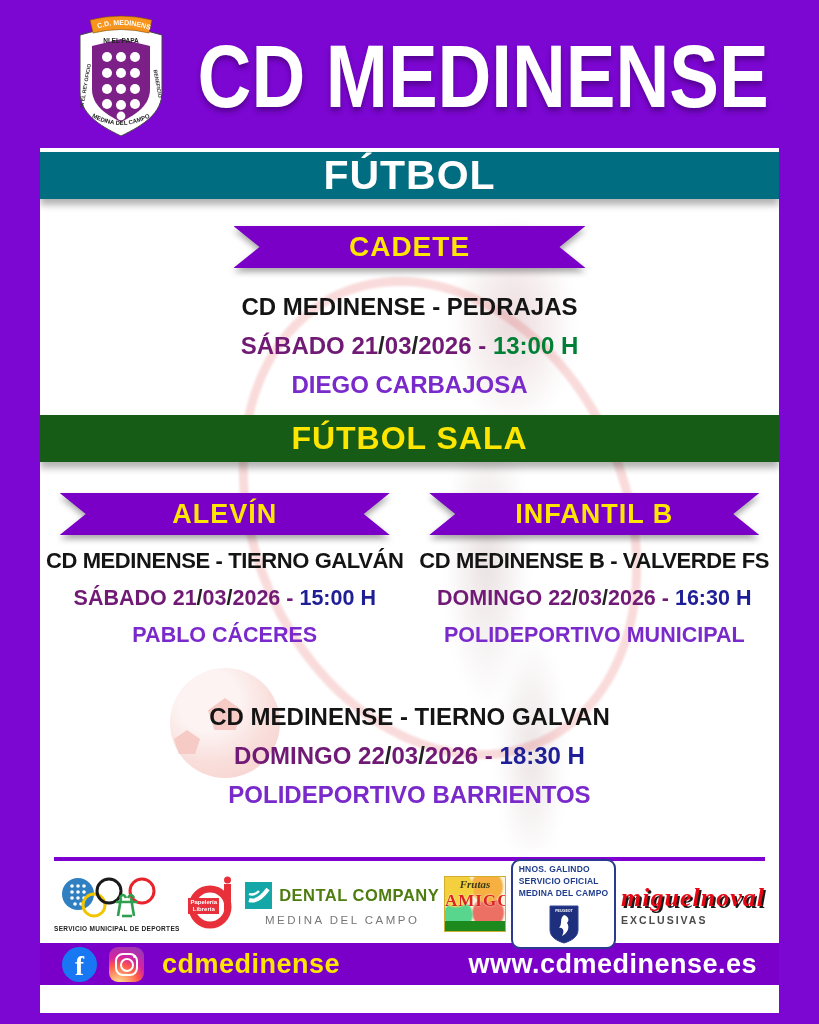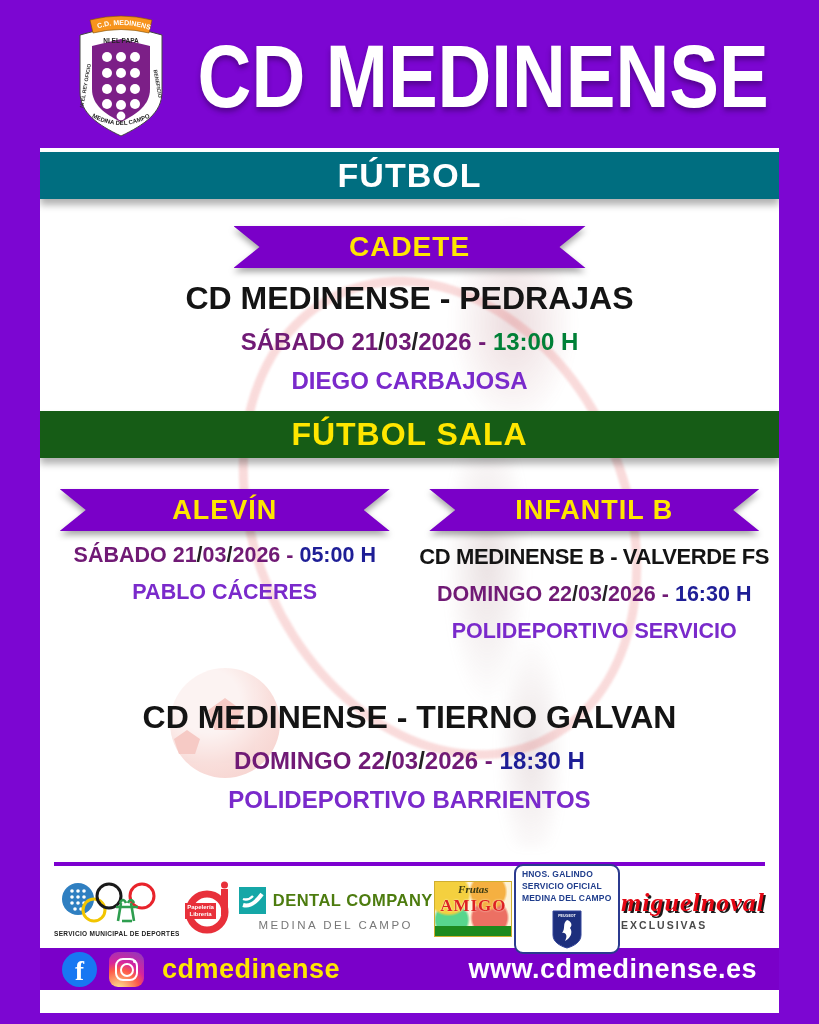--- a/index.html
+++ b/index.html
@@ -31,34 +31,34 @@
   .wm-ball { left:130px; top:520px; width:110px; height:110px; border-radius:50%; opacity:.55;
     background:radial-gradient(circle at 35% 30%, #fbeae8 0 30%, #f4c3bd 60%, #eda49c 100%); }
   .wm-ball:before { content:""; position:absolute; left:38px; top:30px; width:34px; height:32px;
     background:#ef9f97; clip-path:polygon(50% 0,100% 38%,81% 100%,19% 100%,0 38%); }
   .wm-ball:after { content:""; position:absolute; left:4px; top:62px; width:26px; height:24px;
     background:#ef9f97; clip-path:polygon(50% 0,100% 38%,81% 100%,19% 100%,0 38%); }
 
   
   .band { height:47px; display:flex; align-items:center; justify-content:center;
     box-shadow:0 6px 7px rgba(0,0,0,.30); }
-  .band-futbol { margin-top:4px; background:#006e80; color:#ffffff; font-size:34px; font-weight:bold; letter-spacing:1px; }
+  .band-futbol { margin-top:4px; background:#006e80; color:#ffffff; font-size:41px; font-weight:bold; letter-spacing:1px; }
   .band-sala { margin-top:16px; background:#165c16; color:#ffe600; font-size:32px; font-weight:bold; letter-spacing:1px; }
 
   
   .ribbon-wrap { display:flex; justify-content:center; filter:drop-shadow(0 4px 3px rgba(0,0,0,.35)); }
   .ribbon { background:#7a00c8; color:#ffe600; height:42px; min-width:352px; padding:0 52px;
     display:flex; align-items:center; justify-content:center; font-size:28px; font-weight:bold; letter-spacing:1px;
     clip-path:polygon(0 0, 100% 0, calc(100% - 26px) 50%, 100% 100%, 0 100%, 26px 50%); }
   .ribbon.small { min-width:330px; font-size:27px; }
 
   
   .match { text-align:center; }
   .line { font-weight:bold; white-space:nowrap; }
-  .teams { color:#141414; font-size:32px; margin-top:12px; }
+  .teams { color:#141414; font-size:24px; margin-top:25px; }
   .date  { font-size:24px; margin-top:11px; }
   .detail{ color:#7a2acb; font-size:24px; margin-top:11px; }
   .d-red { color:#701a75; }
   .d-blk { color:#222222; }
   .t-green { color:#008037; }
   .t-navy  { color:#1e1e96; }
 
   .m-cadete { margin-top:27px; }
   .row2 { display:flex; margin-top:31px; }
   .col { width:50%; }
@@ -76,21 +76,21 @@
   .pap-wrap { position:relative; width:56px; height:56px; }
   .pap-label { position:absolute; left:4px; top:22px; background:#e8303a; color:#fff; font-size:6px; font-weight:bold;
     padding:1px 2px; line-height:7px; text-align:center; }
 
   .dc { display:flex; flex-direction:column; }
   .dc-top { display:flex; align-items:center; gap:7px; }
   .dc-ic { width:27px; height:27px; background:#15a7a7; display:flex; align-items:center; justify-content:center; }
   .dc-name { color:#4d7c0f; font-size:16.5px; font-weight:bold; letter-spacing:.5px; }
   .dc-sub { color:#777; font-size:11.5px; letter-spacing:2.5px; margin-top:5px; text-align:center; }
 
-  .fa { position:relative; width:78px; height:56px; border:1px solid #cfae30; overflow:hidden;
+  .fa { position:relative; width:62px; height:56px; border:1px solid #cfae30; overflow:hidden;
     background:
       radial-gradient(circle at 18% 22%, #f4d03f 0 26%, transparent 30%),
       radial-gradient(circle at 70% 18%, #f5b041 0 24%, transparent 28%),
       radial-gradient(circle at 22% 70%, #58d68d 0 22%, transparent 26%),
       radial-gradient(circle at 72% 66%, #ec7063 0 26%, transparent 30%),
       #fdf3d8; }
   .fa-script { position:absolute; top:1px; width:100%; text-align:center; font-family:"Liberation Serif", serif;
     font-style:italic; font-weight:bold; font-size:11px; color:#3b3b12; }
   .fa-name { position:absolute; top:14px; width:100%; text-align:center; font-family:"Liberation Serif", serif;
     font-weight:bold; font-size:17px; color:#d22; text-shadow:0 0 2px #ffe; letter-spacing:1px; }
@@ -189,32 +189,33 @@
         <span>FÚTBOL SALA</span>
       </div>
 
       <div class="row2">
         <section class="match col">
           <div class="ribbon-wrap">
               <div class="ribbon small">
             <span>ALEVÍN</span>
           </div>
             </div>
-          <div class="line date"><span class="d-red">SÁBADO 21</span><span class="d-blk">/</span><span class="d-red">03</span><span class="d-blk">/</span><span class="d-red">2026</span><span class="d-red"> - </span><span class="t-navy">05:00 H</span></div>
+          <div class="line teams">CD MEDINENSE - TIERNO GALVÁN</div>
+          <div class="line date"><span class="d-red">SÁBADO 21</span><span class="d-blk">/</span><span class="d-red">03</span><span class="d-blk">/</span><span class="d-red">2026</span><span class="d-red"> - </span><span class="t-navy">15:00 H</span></div>
           <div class="line detail">PABLO CÁCERES</div>
         </section>
         <section class="match col">
           <div class="ribbon-wrap">
               <div class="ribbon small">
             <span>INFANTIL B</span>
           </div>
             </div>
           <div class="line teams">CD MEDINENSE B - VALVERDE FS</div>
           <div class="line date"><span class="d-red">DOMINGO 22</span><span class="d-blk">/</span><span class="d-red">03</span><span class="d-blk">/</span><span class="d-red">2026</span><span class="d-red"> - </span><span class="t-navy">16:30 H</span></div>
-          <div class="line detail">POLIDEPORTIVO SERVICIO</div>
+          <div class="line detail">POLIDEPORTIVO MUNICIPAL</div>
         </section>
       </div>
 
       <section class="match m-benjamin">
         <div class="line teams">CD MEDINENSE - TIERNO GALVAN</div>
         <div class="line date"><span class="d-red">DOMINGO 22</span><span class="d-blk">/</span><span class="d-red">03</span><span class="d-blk">/</span><span class="d-red">2026</span><span class="d-red"> - </span><span class="t-navy">18:30 H</span></div>
         <div class="line detail">POLIDEPORTIVO BARRIENTOS</div>
       </section>
 
       <hr class="sep">

